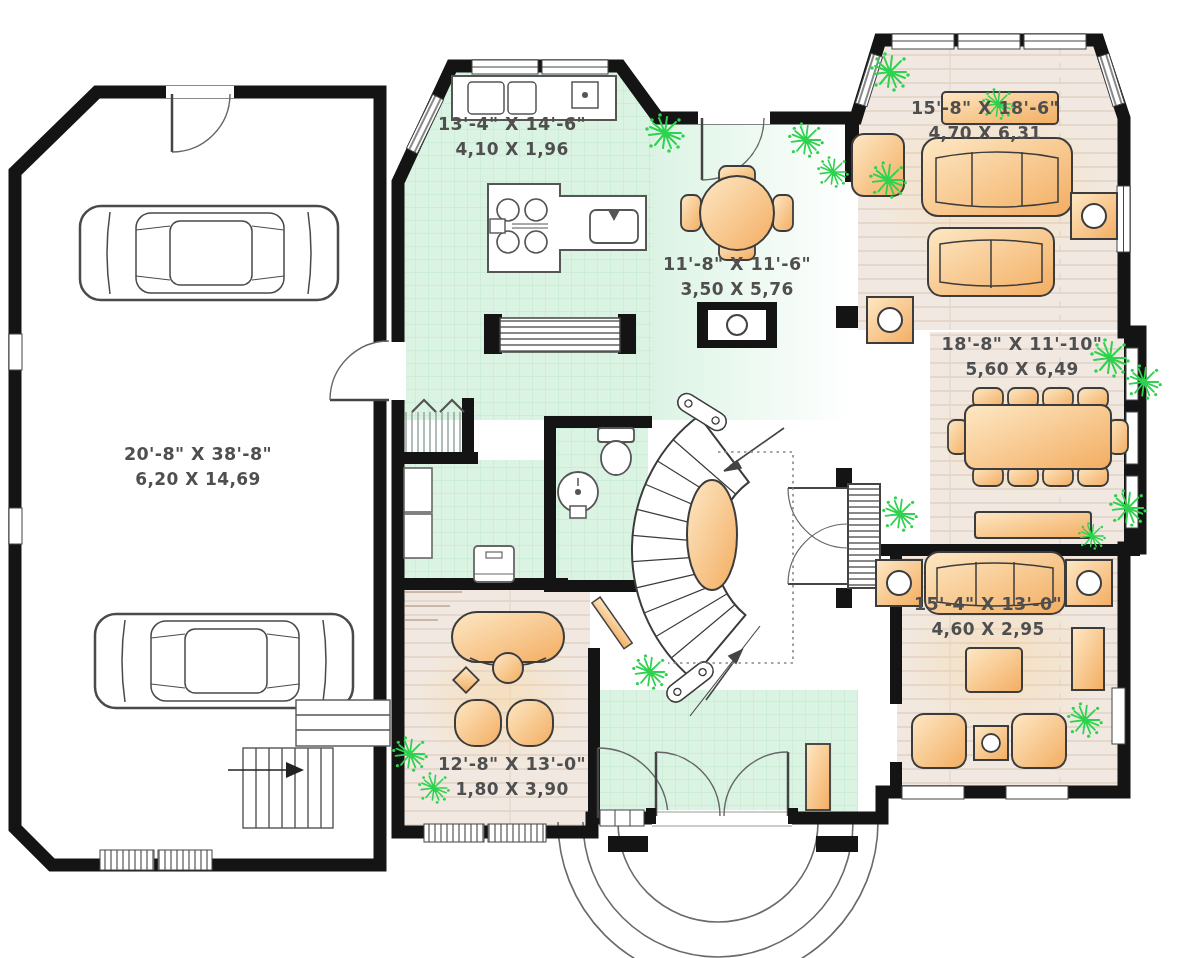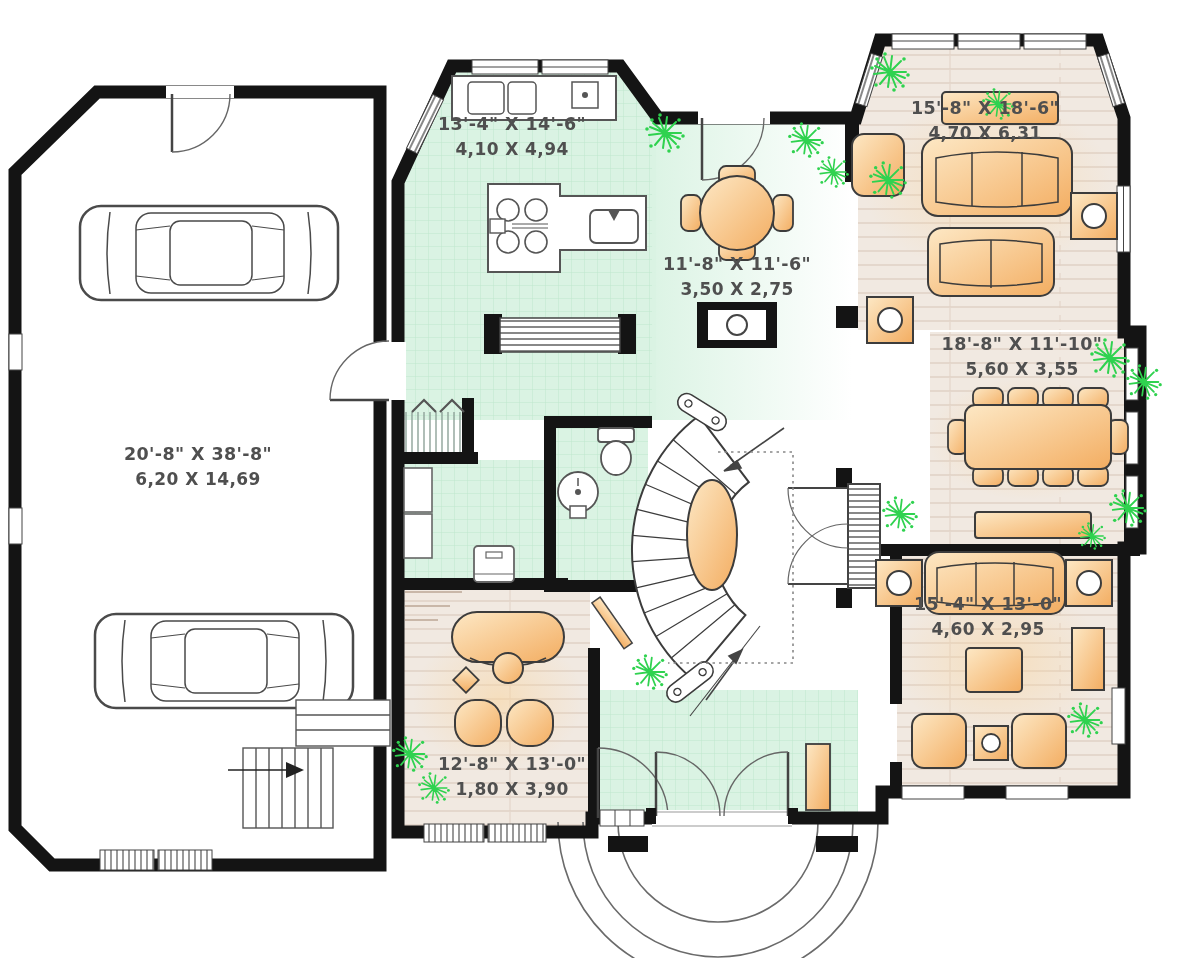--- a/index.html
+++ b/index.html
@@ -412,33 +412,33 @@
     <use href="#plant" transform="translate(900,514) scale(0.9)"></use>
     <use href="#plant" transform="translate(1085,720) scale(0.9)"></use>
     <use href="#plant" transform="translate(650,672) scale(0.9)"></use>
     <use href="#plant" transform="translate(410,754) scale(0.9)"></use>
     <use href="#plant" transform="translate(434,788) scale(0.8)"></use>
   </g>
 </svg>
 
 <div class="room-label" style="left:512px;top:112px">
   <span class="imp">13'-4" X 14'-6"</span>
-  <span class="met">4,10 X 4,94</span>
+  <span class="met">4,10 X 1,96</span>
 </div>
 <div class="room-label" style="left:737px;top:252px">
   <span class="imp">11'-8" X 11'-6"</span>
-  <span class="met">3,50 X 2,75</span>
+  <span class="met">3,50 X 5,76</span>
 </div>
 <div class="room-label" style="left:985px;top:96px">
   <span class="imp">15'-8" X 18'-6"</span>
   <span class="met">4,70 X 6,31</span>
 </div>
 <div class="room-label" style="left:1022px;top:332px">
   <span class="imp">18'-8" X 11'-10"</span>
-  <span class="met">5,60 X 3,55</span>
+  <span class="met">5,60 X 6,49</span>
 </div>
 <div class="room-label" style="left:198px;top:442px">
   <span class="imp">20'-8" X 38'-8"</span>
   <span class="met">6,20 X 14,69</span>
 </div>
 <div class="room-label" style="left:988px;top:592px">
   <span class="imp">15'-4" X 13'-0"</span>
   <span class="met">4,60 X 2,95</span>
 </div>
 <div class="room-label" style="left:512px;top:752px">

